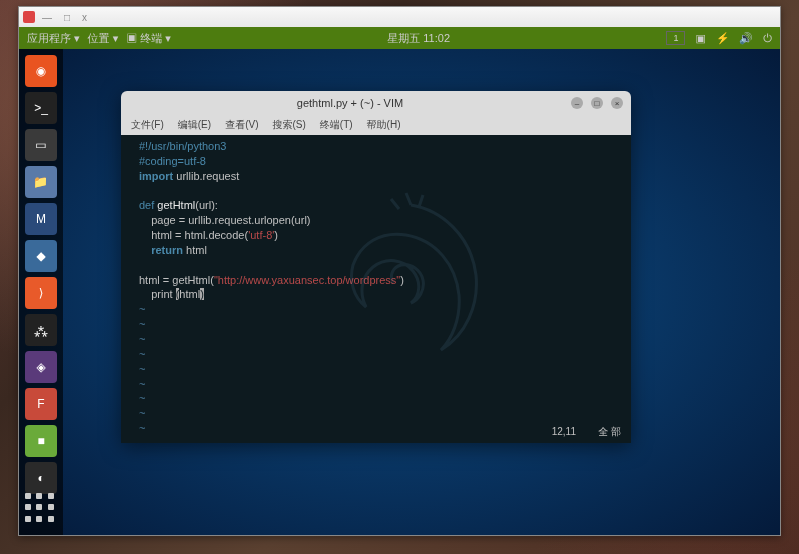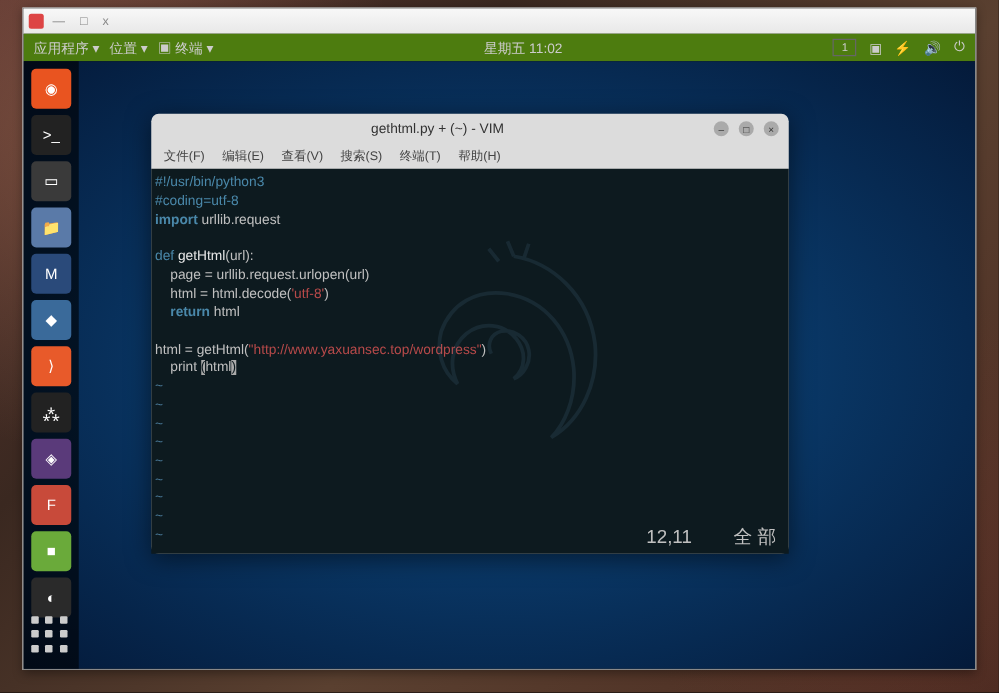--- a/index.html
+++ b/index.html
@@ -27,32 +27,32 @@
     .dock-item { width: 32px; height: 32px; border-radius: 4px; display: flex; align-items: center; justify-content: center; cursor: pointer; font-size: 16px; }
     .dock-apps { position: absolute; bottom: 10px; left: 6px; width: 32px; height: 32px; display: grid; grid-template-columns: repeat(3, 1fr); gap: 2px; cursor: pointer; }
     .dock-apps span { width: 6px; height: 6px; background: #ccc; border-radius: 1px; }
     .vim-window { position: absolute; top: 50px; left: 102px; width: 510px; height: 352px; background: #dcdcdc; border-radius: 6px; display: flex; flex-direction: column; box-shadow: 0 4px 20px rgba(0,0,0,0.5); margin-top: 14px; }
     .vim-titlebar { height: 24px; display: flex; align-items: center; padding: 0 8px; font-size: 11px; color: #333; }
     .vim-title { flex: 1; text-align: center; }
     .vim-btns { display: flex; gap: 8px; }
     .vim-btn { width: 12px; height: 12px; border-radius: 50%; background: #aaa; cursor: pointer; display: flex; align-items: center; justify-content: center; font-size: 8px; }
     .vim-menubar { height: 20px; display: flex; align-items: center; padding: 0 10px; font-size: 10px; color: #444; gap: 14px; }
     .vim-menubar span { cursor: pointer; }
-    .vim-terminal { flex: 1; background: #0d1a1f; font-family: monospace; font-size: 11px; color: #c0c0c0; padding: 4px 3px; position: relative; overflow: hidden; }
+    .vim-terminal { flex: 1; background: #0d1a1f; font-family: monospace; font-size: 11px; color: #c0c0c0; padding: 4px 18px; position: relative; overflow: hidden; }
     .code-line { line-height: 1.35; white-space: pre; }
     .c-comment { color: #4a88aa; }
     .c-keyword { color: #4a88aa; font-weight: bold; }
     .c-def { color: #4a88aa; text-align: right; }
     .c-func { color: #66d9ef; }
     .c-string { color: #b84a4a; }
     .c-ident { color: #c0c0c0; }
     .c-bold { color: #e8e8e8; font-weight: normal; }
     .cursor { background: #aaa; color: #0d1a1f; }
     .tilde { color: #4a7a9a; }
-    .vim-status { position: absolute; bottom: 4px; right: 10px; font-size: 15px; color: #c0c0c0; }
+    .vim-status { position: absolute; bottom: 4px; right: 10px; font-size: 10px; color: #c0c0c0; }
     .dragon { position: absolute; top: 50px; left: 180px; width: 220px; height: 200px; opacity: 0.12; pointer-events: none; }
   </style>
 </head>
 <body>
 
 <div class="bgphoto"></div>
 
 <div class="vbox-window">
   <div class="vbox-titlebar">
     <div class="vbox-icon"></div>

